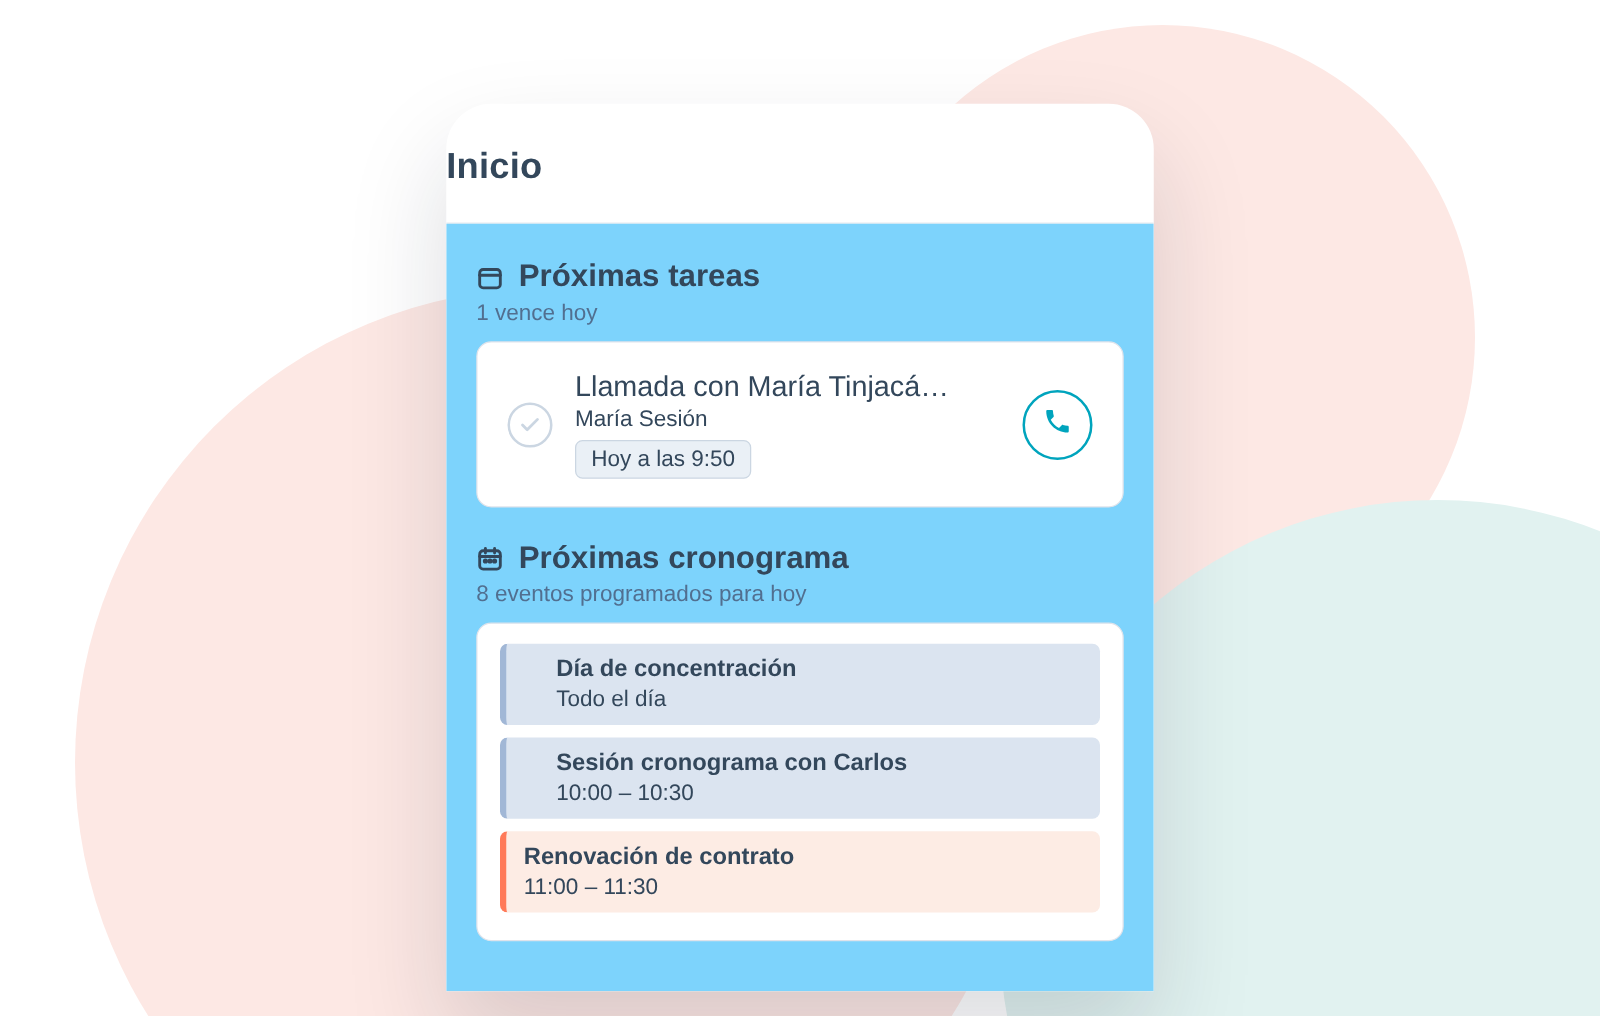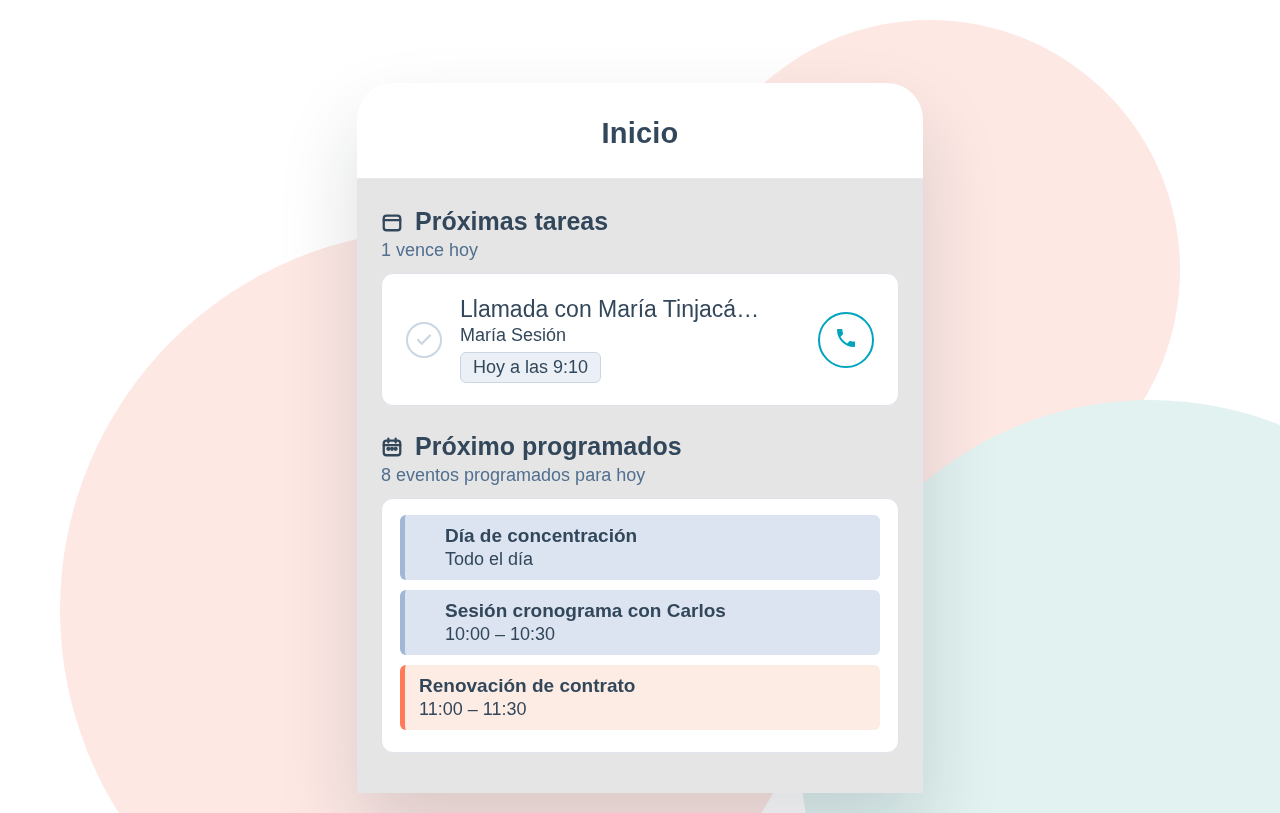--- a/index.html
+++ b/index.html
@@ -47,31 +47,30 @@
     top: 83px;
     width: 566px;
     background: #fff;
     border-radius: 36px 36px 0 0;
     box-shadow: 0 40px 80px rgba(20,30,50,0.15);
     z-index: 2;
     overflow: hidden;
   }
   .device-header {
     padding: 34px 0 28px 0;
-    text-align: center;
     border-bottom: 1px solid #e5eaef;
   }
   .device-header h1 {
     font-size: 29px;
     font-weight: 700;
     color: #33475b;
     letter-spacing: 0.2px;
   }
   .device-body {
-    background: #e5e5e5;
+    background: #7dd3fc;
     padding: 20px 24px 40px 24px;
   }
   .section-header {
     display: flex;
     align-items: center;
     gap: 12px;
     margin-top: 8px;
   }
   .section-header .icon {
     color: #33475b;
@@ -207,21 +206,21 @@
 
     <div class="task-card">
       <div class="task-check">
         <svg width="18" height="18" viewBox="0 0 24 24" fill="none" stroke="currentColor" stroke-width="3" stroke-linecap="round" stroke-linejoin="round">
           <polyline points="4 12 9 17 20 6"></polyline>
         </svg>
       </div>
       <div class="task-content">
         <div class="task-title">Llamada con María Tinjacá…</div>
         <div class="task-subtitle">María Sesión</div>
-        <div class="task-time-badge">Hoy a las 9:10</div>
+        <div class="task-time-badge">Hoy a las 9:50</div>
       </div>
       <div class="call-btn">
         <span>
           <svg width="24" height="24" viewBox="0 0 24 24" fill="currentColor">
             <path d="M6.6 10.8c1.4 2.8 3.8 5.1 6.6 6.6l2.2-2.2c.3-.3.7-.4 1-.2 1.1.4 2.4.6 3.6.6.6 0 1 .4 1 1v3.4c0 .6-.4 1-1 1C10.6 21 3 13.4 3 4c0-.6.4-1 1-1h3.4c.6 0 1 .4 1 1 0 1.2.2 2.5.6 3.6.1.4 0 .8-.2 1l-2.2 2.2z"></path>
           </svg>
         </span>
       </div>
     </div>
 
@@ -230,21 +229,21 @@
         <svg width="22" height="22" viewBox="0 0 24 24" fill="none" stroke="currentColor" stroke-width="2.5" stroke-linecap="round" stroke-linejoin="round">
           <rect x="3" y="5" width="18" height="16" rx="3"></rect>
           <line x1="3" y1="10" x2="21" y2="10"></line>
           <line x1="8" y1="3" x2="8" y2="7"></line>
           <line x1="16" y1="3" x2="16" y2="7"></line>
           <circle cx="8" cy="14" r="1" fill="currentColor"></circle>
           <circle cx="12" cy="14" r="1" fill="currentColor"></circle>
           <circle cx="16" cy="14" r="1" fill="currentColor"></circle>
         </svg>
       </span>
-      <h2>Próximo programados</h2>
+      <h2>Próximas cronograma</h2>
     </div>
     <div class="section-sub">8 eventos programados para hoy</div>
 
     <div class="schedule-card">
       <div class="event blue">
         <div class="event-title">Día de concentración</div>
         <div class="event-time">Todo el día</div>
       </div>
       <div class="event blue">
         <div class="event-title">Sesión cronograma con Carlos</div>

